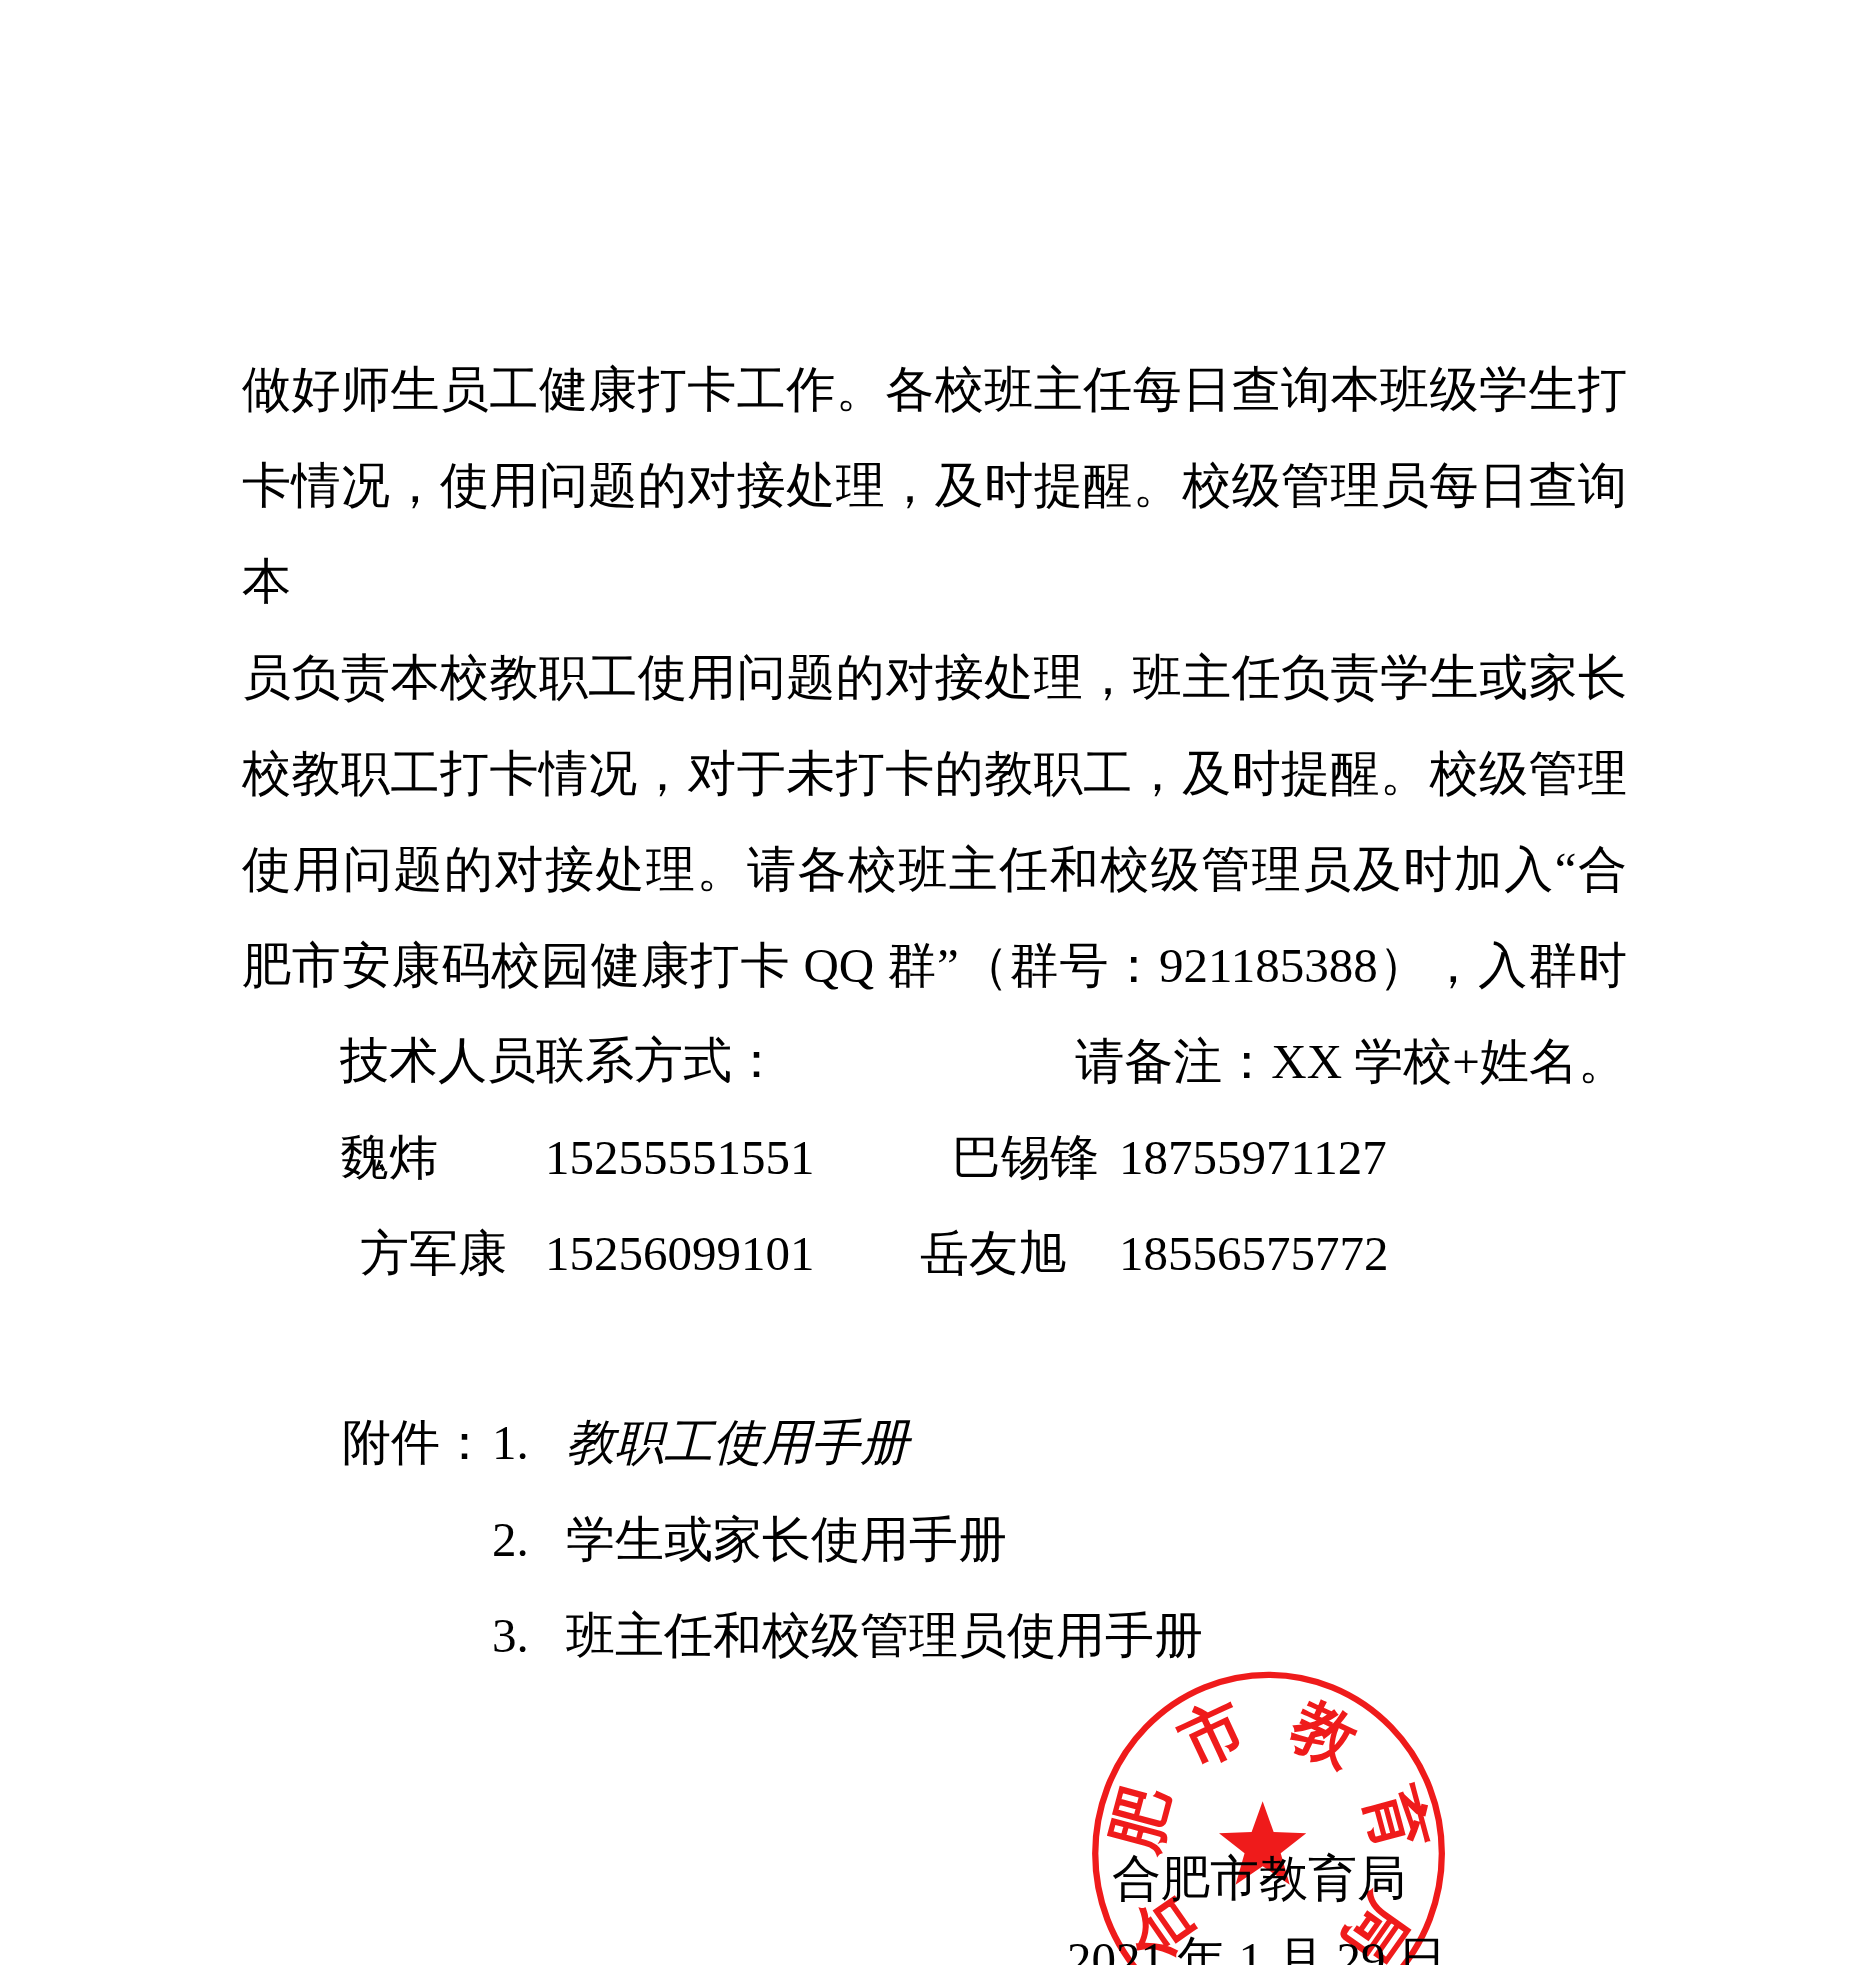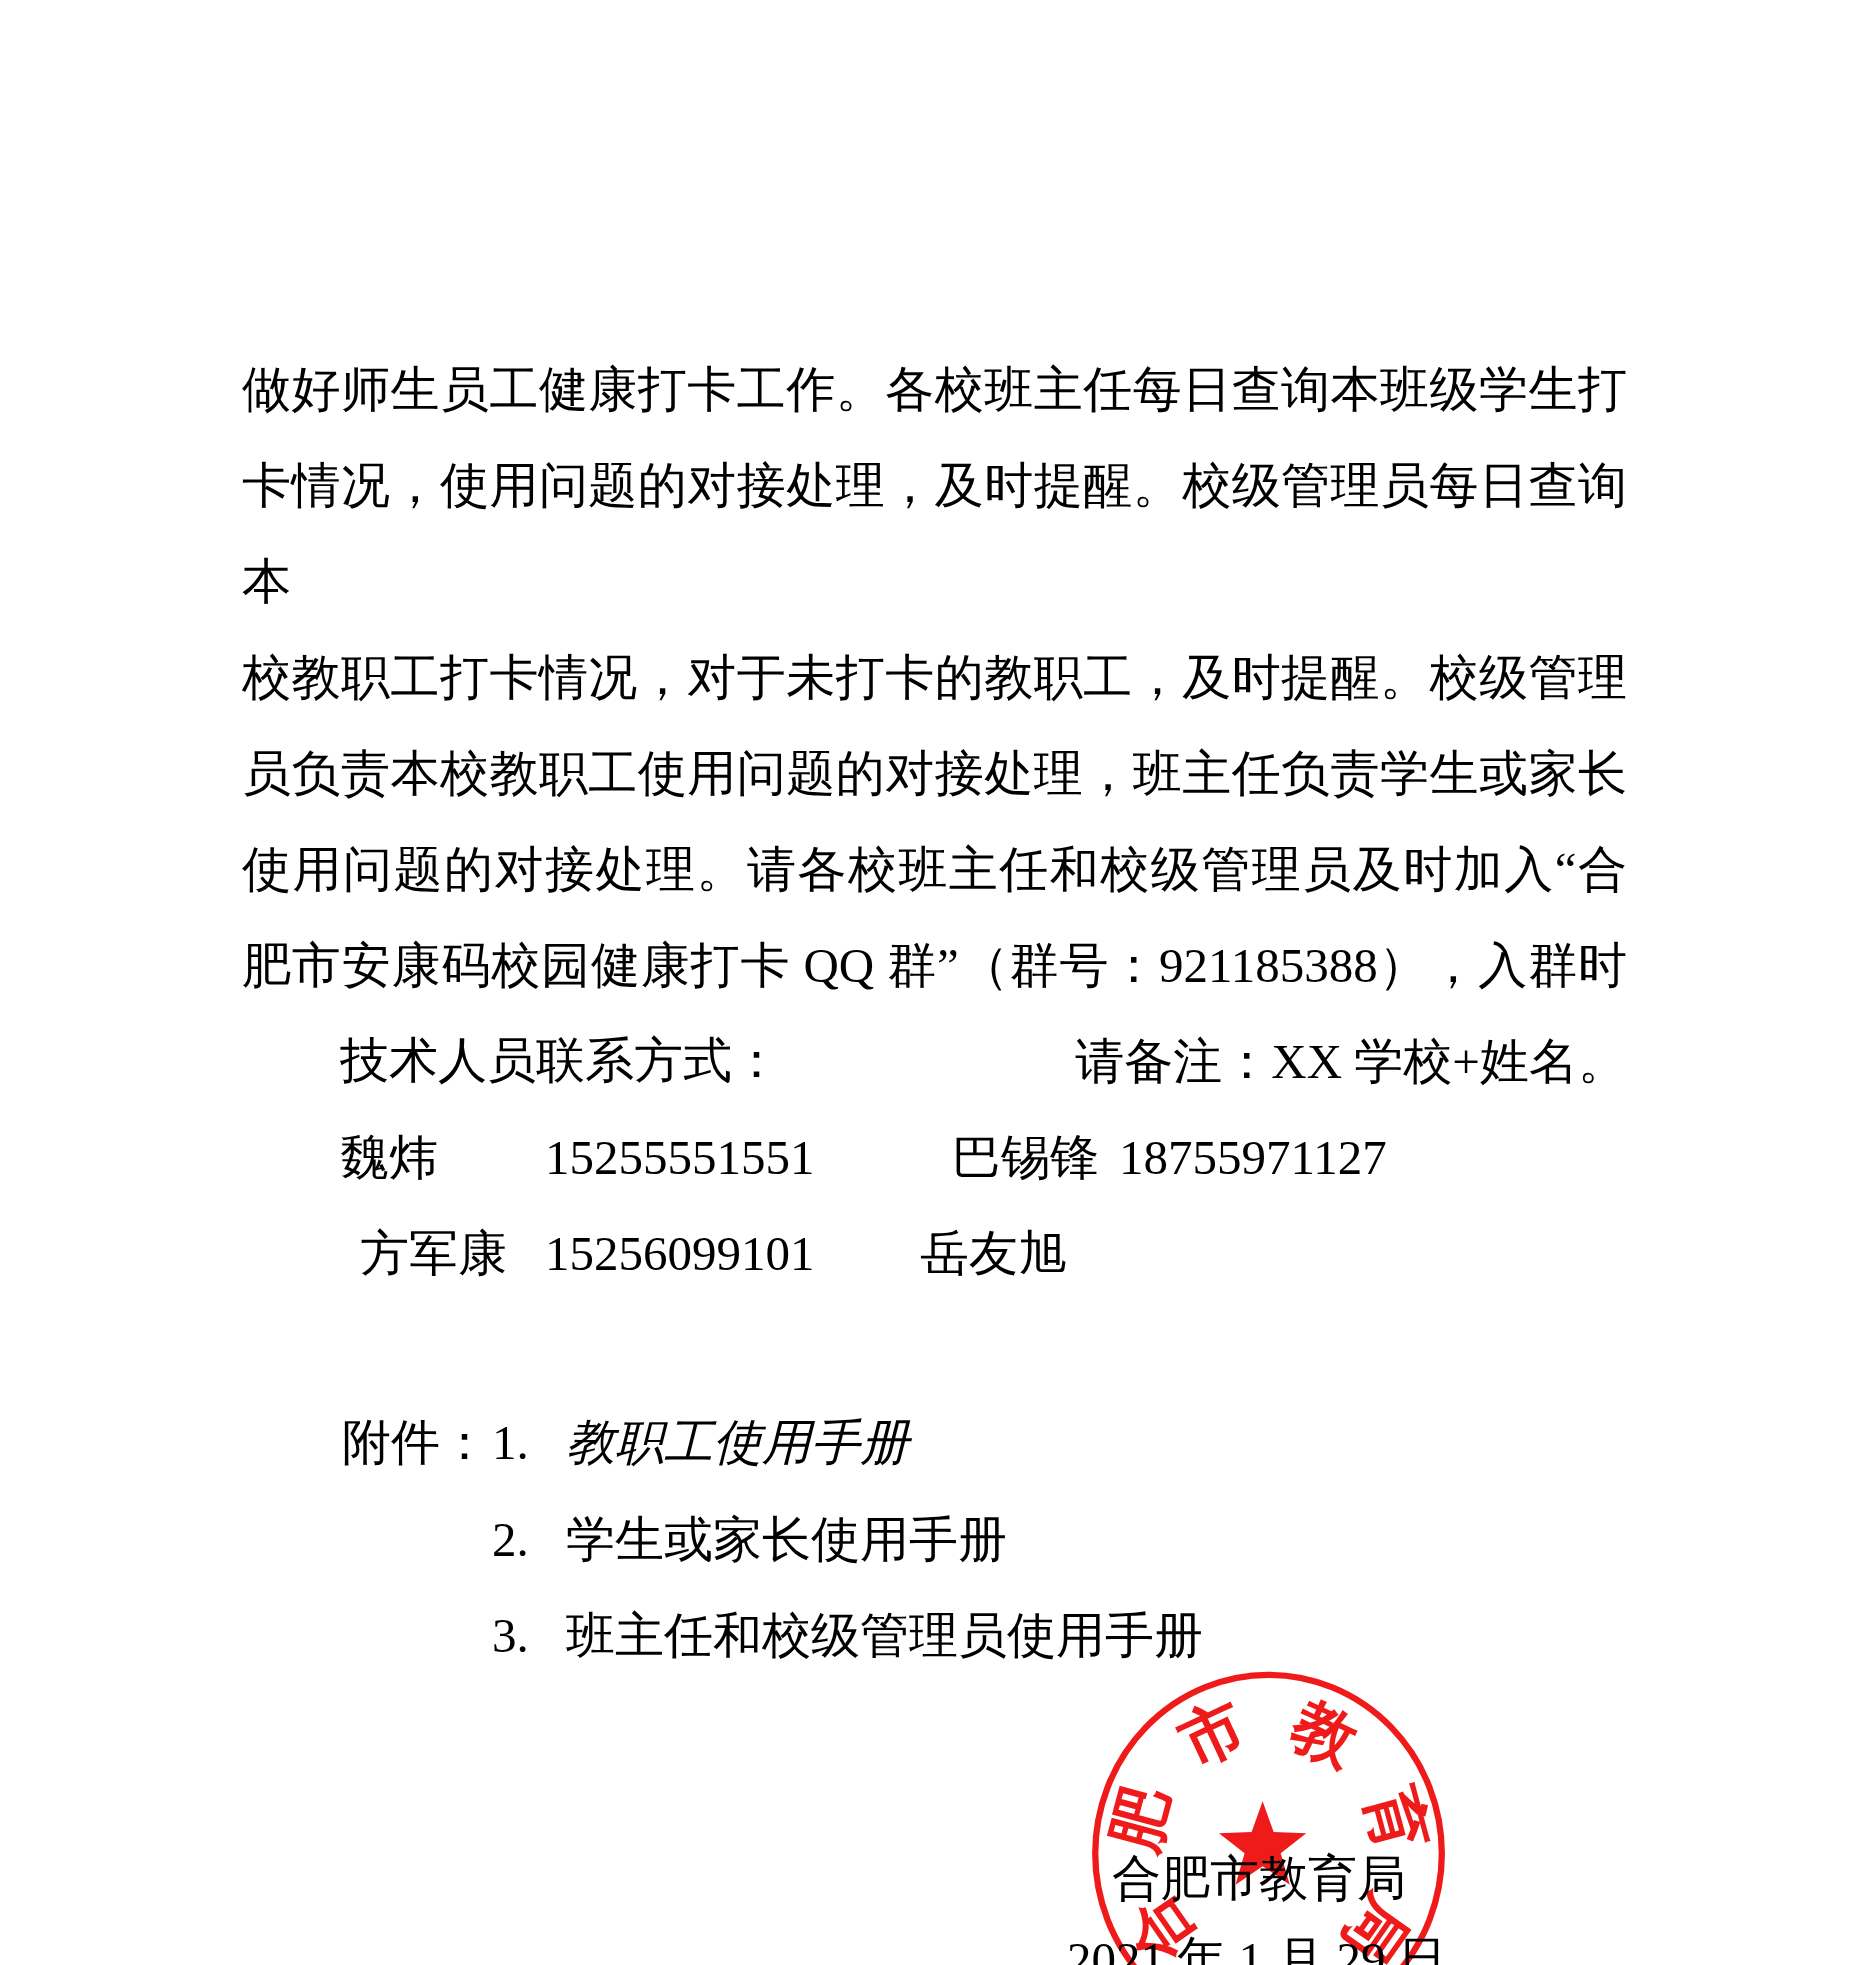--- a/index.html
+++ b/index.html
@@ -25,37 +25,38 @@
   .seal-char{font-family:"Liberation Serif","DejaVu Serif",serif;font-weight:600;}
 </style>
 </head>
 <body>
 
 <div class="page">
 
   <div class="para">
     <div class="jline">做好师生员工健康打卡工作。各校班主任每日查询本班级学生打</div>
     <div class="jline">卡情况，使用问题的对接处理，及时提醒。校级管理员每日查询本</div>
+    <div class="jline">员负责本校教职工使用问题的对接处理，班主任负责学生或家长</div>
     <div class="jline">校教职工打卡情况，对于未打卡的教职工，及时提醒。校级管理</div>
-    <div class="jline">员负责本校教职工使用问题的对接处理，班主任负责学生或家长</div>
     <div class="jline">使用问题的对接处理。请各校班主任和校级管理员及时加入“合</div>
     <div class="jline">肥市安康码校园健康打卡 QQ 群”（群号：921185388），入群时</div>
     <div class="lline">请备注：XX 学校+姓名。</div>
   </div>
 
   <div class="abs body-text" style="left:340px;top:1013px;">技术人员联系方式：</div>
 
   <div class="abs body-text" style="left:340px;top:1110px;">魏炜</div>
   <div class="abs body-text" style="left:545px;top:1110px;">15255551551</div>
   <div class="abs body-text" style="left:920px;top:1110px;margin-left:32px;">巴锡锋</div>
   <div class="abs body-text" style="left:1119px;top:1110px;">18755971127</div>
 
   <div class="abs body-text" style="left:340px;top:1206px;margin-left:20px;">方军康</div>
   <div class="abs body-text" style="left:545px;top:1206px;">15256099101</div>
   <div class="abs body-text" style="left:920px;top:1206px;">岳友旭</div>
+  <div class="abs body-text" style="left:1119px;top:1206px;">18556575772</div>
 
   <div class="abs body-text" style="left:342px;top:1395px;">附件：</div>
   <div class="abs body-text" style="left:492px;top:1395px;">1.</div>
   <div class="abs body-text" style="left:566px;top:1395px;font-style:italic;">教职工使用手册</div>
 
   <div class="abs body-text" style="left:492px;top:1492px;">2.</div>
   <div class="abs body-text" style="left:566px;top:1492px;">学生或家长使用手册</div>
 
   <div class="abs body-text" style="left:492px;top:1588px;">3.</div>
   <div class="abs body-text" style="left:566px;top:1588px;">班主任和校级管理员使用手册</div>

